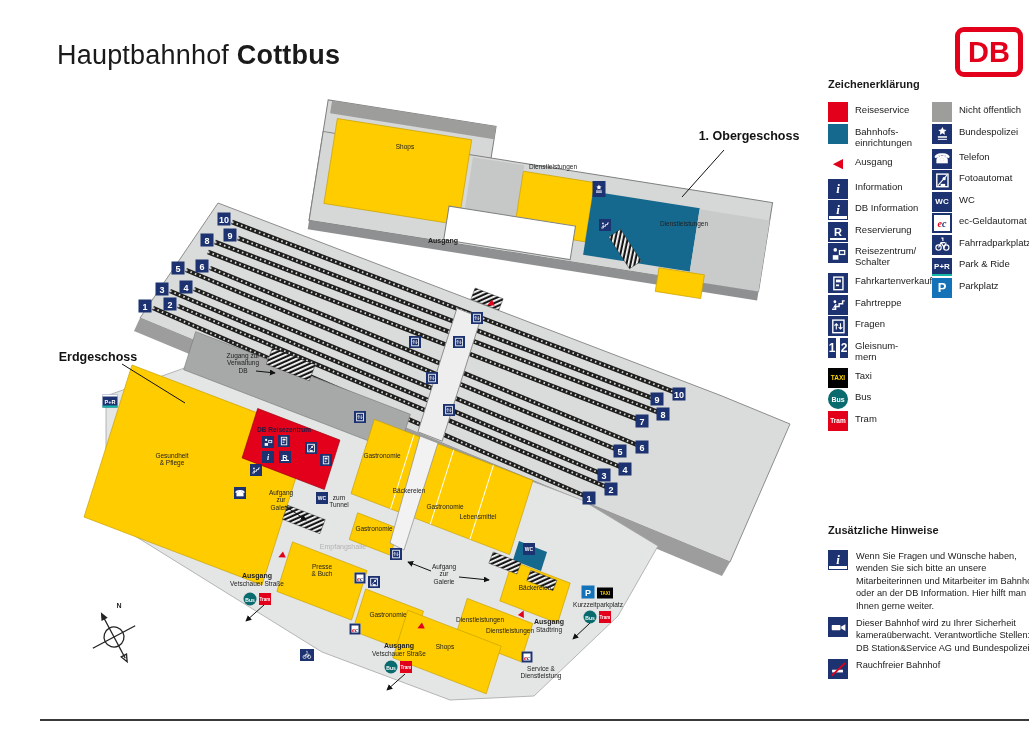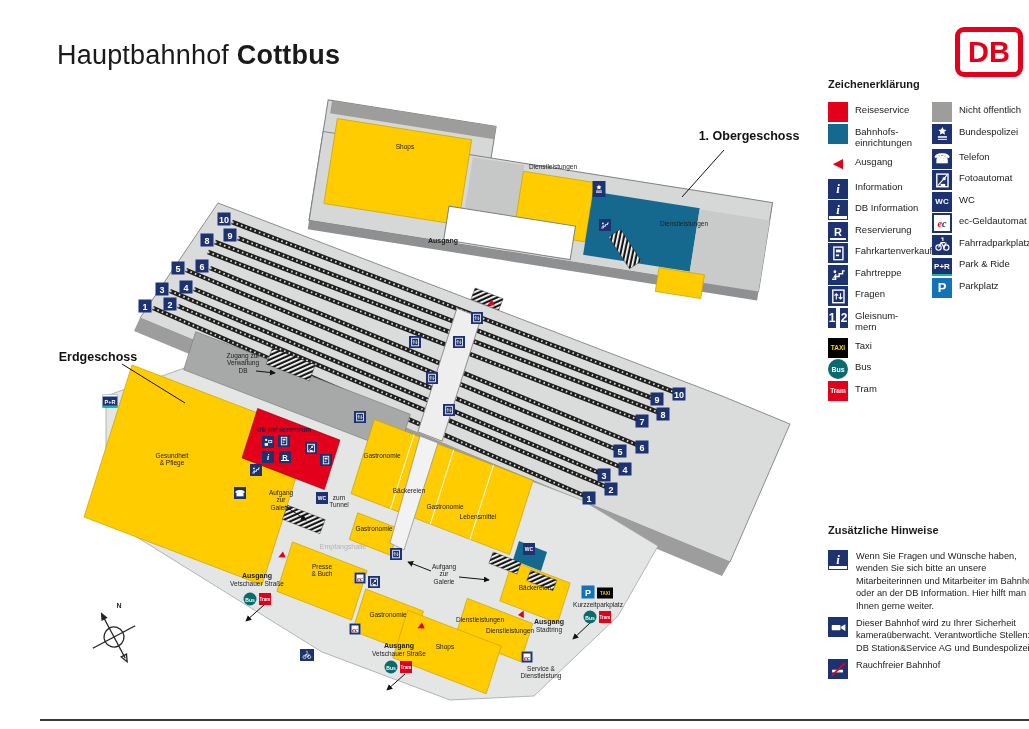--- a/index.html
+++ b/index.html
@@ -438,20 +438,31 @@
             <span class="llabel">Information</span>
           </div>
           <div class="lrow">
             <span class="ic ic-dbinfo lg">i</span>
             <span class="llabel">DB Information</span>
           </div>
           <div class="lrow">
             <span class="ic ic-reserv lg">R</span>
             <span class="llabel">Reservierung</span>
           </div>
+          <div class="lrow tall">
+            <span class="ic ic-counter lg">
+              <svg viewBox="0 0 24 24">
+                <circle cx="7.5" cy="7" r="2.6" class="f"></circle>
+                <path d="M4 21v-6.5h8V21z" class="f"></path>
+                <rect x="13.5" y="8" width="7.5" height="5.5" class="s2"></rect>
+              </svg>
+            </span>
+            <span class="llabel">Reisezentrum/
+Schalter</span>
+          </div>
           <div class="lrow">
             <span class="ic ic-ticket lg">
               <svg viewBox="0 0 24 24">
                 <rect x="5.5" y="3" width="13" height="18" class="s"></rect>
                 <rect x="8.5" y="6.5" width="7" height="4" class="f"></rect>
                 <rect x="8.5" y="13.5" width="4.5" height="2.5" class="f"></rect>
               </svg>
             </span>
             <span class="llabel">Fahrkartenverkauf</span>
           </div>

